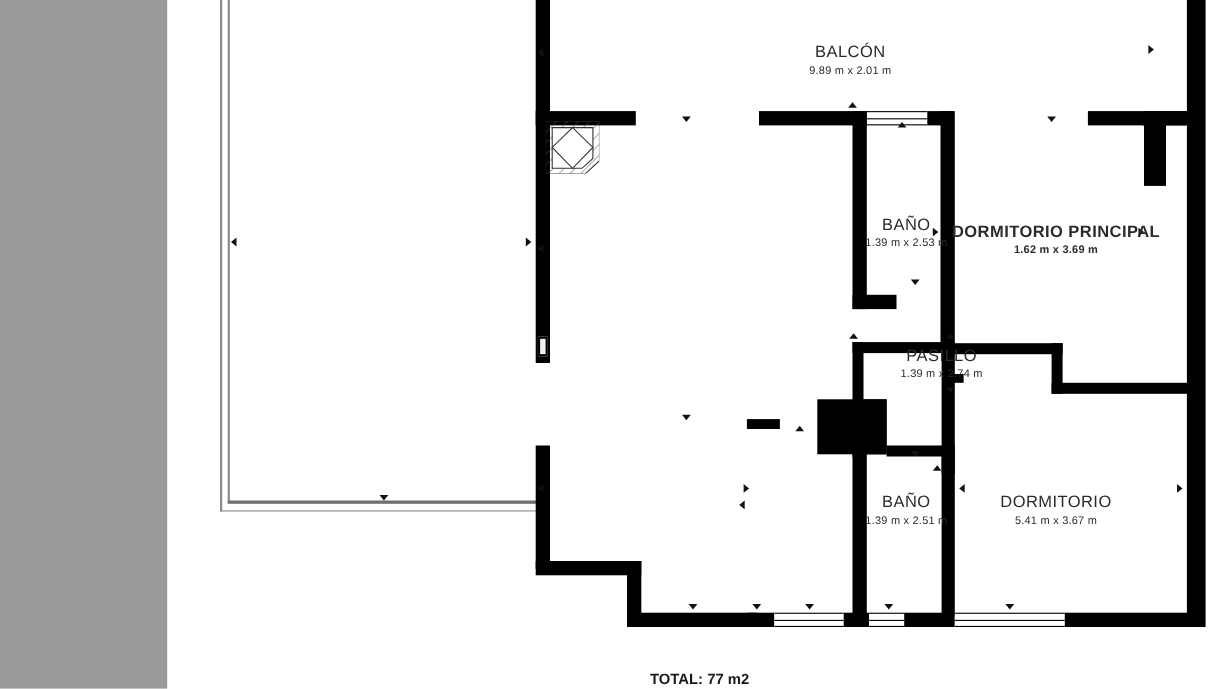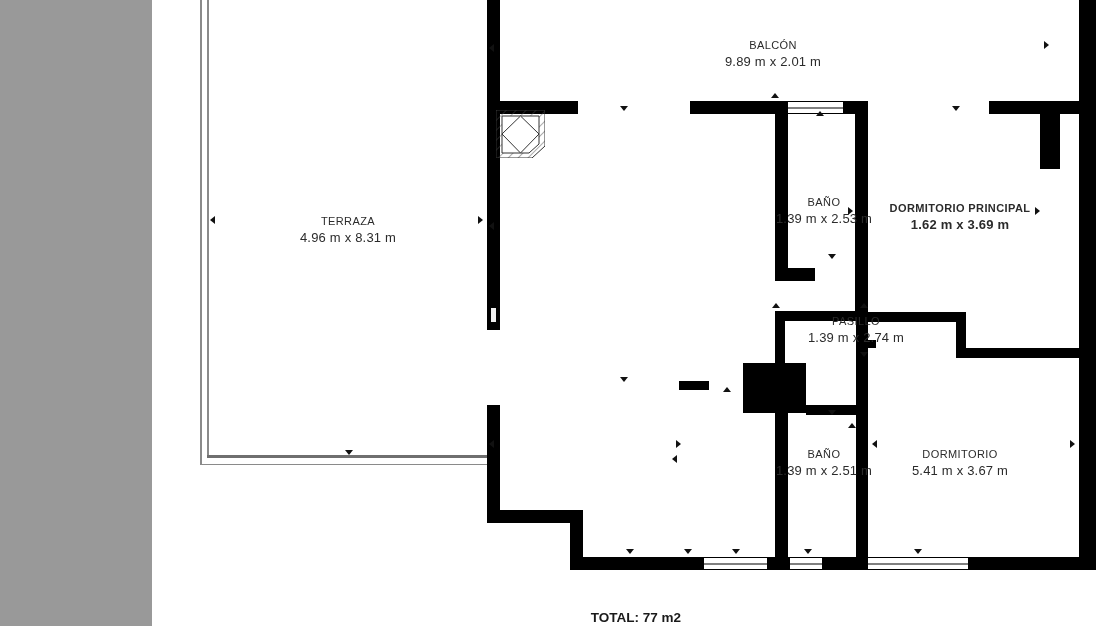--- a/index.html
+++ b/index.html
@@ -53,26 +53,26 @@
   .room-label {
     position: absolute;
     text-align: center;
     color: #2b2b2b;
     line-height: 1.35;
     white-space: nowrap;
     transform: translateX(-50%);
   }
   .room-name {
     display: block;
-    font-size: 11px;
+    font-size: 15px;
     letter-spacing: 0.4px;
   }
   .room-dims {
     display: block;
-    font-size: 13px;
+    font-size: 10px;
     letter-spacing: 0.2px;
   }
   .total-label {
     position: absolute;
     font-size: 13.5px;
     font-weight: bold;
     color: #1a1a1a;
     white-space: nowrap;
     transform: translateX(-50%);
   }
@@ -215,24 +215,20 @@
   <div class="arrow arrow-up" style="left:848px; top:423px;"></div>
   <div class="arrow arrow-right" style="left:1070px; top:440px;"></div>
   <div class="arrow arrow-left" style="left:872px; top:440px;"></div>
 
   <div class="arrow arrow-down" style="left:732px; top:549px;"></div>
   <div class="arrow arrow-down" style="left:804px; top:549px;"></div>
   <div class="arrow arrow-down" style="left:914px; top:549px;"></div>
   <div class="arrow arrow-down" style="left:626px; top:549px;"></div>
   <div class="arrow arrow-down" style="left:684px; top:549px;"></div>
 
-  <div class="room-label" style="left:348px; top:214px;">
-    <span class="room-name">TERRAZA</span>
-    <span class="room-dims">4.96 m x 8.31 m</span>
-  </div>
 
   <div class="room-label" style="left:773px; top:38px;">
     <span class="room-name">BALCÓN</span>
     <span class="room-dims">9.89 m x 2.01 m</span>
   </div>
 
 
   <div class="room-label" style="left:824px; top:195px;">
     <span class="room-name">BAÑO</span>
     <span class="room-dims">1.39 m x 2.53 m</span>

